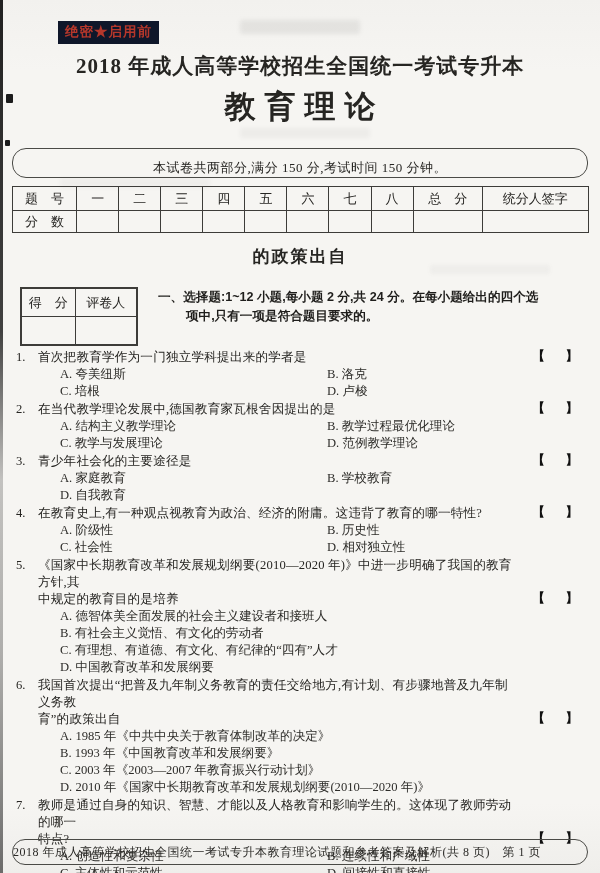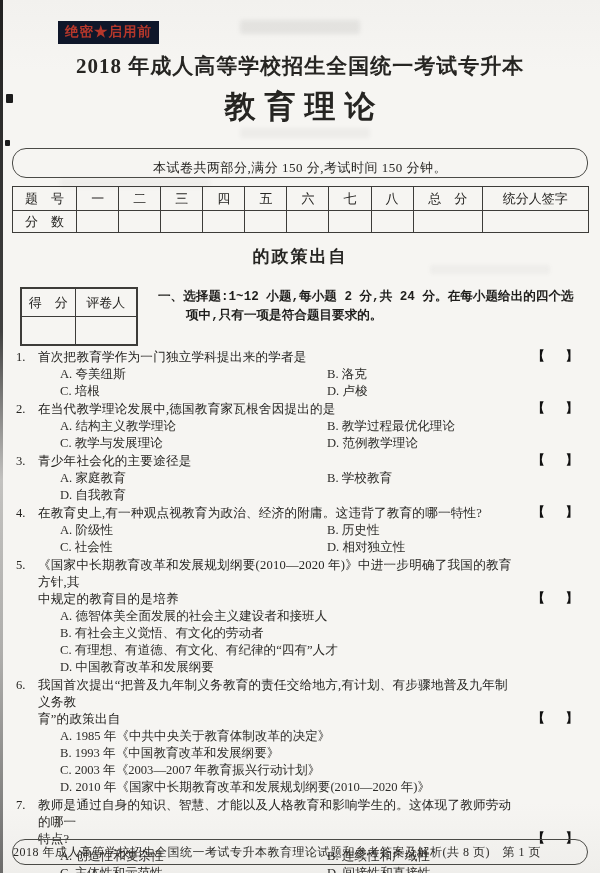--- a/index.html
+++ b/index.html
@@ -38,21 +38,21 @@
   
   .part-title{position:absolute;left:0;top:245px;width:100%;text-align:center;
     font-size:17px;font-weight:bold;letter-spacing:2px;}
   
   table.scorebox{position:absolute;left:20px;top:287px;width:118px;border-collapse:collapse;
     font-size:13px;table-layout:fixed;}
   table.scorebox td{border:1px solid #3d3c39;text-align:center;height:27px;padding:0;margin-left:31px;}
   table.scorebox{border:2px solid #3d3c39;}
   
   .instr{position:absolute;left:158px;top:288px;width:424px;
-    font-family:Liberation Mono, monospace;font-weight:bold;
+    font-family:Liberation Sans, sans-serif;font-weight:bold;
     font-size:12.6px;line-height:19px;color:#1f1e1c;}
   .instr .l2{padding-left:28px;}
   
   .questions{position:absolute;left:16px;top:349px;width:568px;font-size:12.6px;line-height:17px;}
   .q{position:relative;padding-left:22px;margin-bottom:1px;}
   .q-num{position:absolute;left:0;top:0;}
   .q-line{position:relative;padding-right:64px;letter-spacing:.2px;}
   .bracket{position:absolute;right:2px;top:-1px;font-weight:900;letter-spacing:4px;color:#111;}
   .opts{margin-left:22px;}
   .opts.two{display:grid;grid-template-columns:267px auto;}

